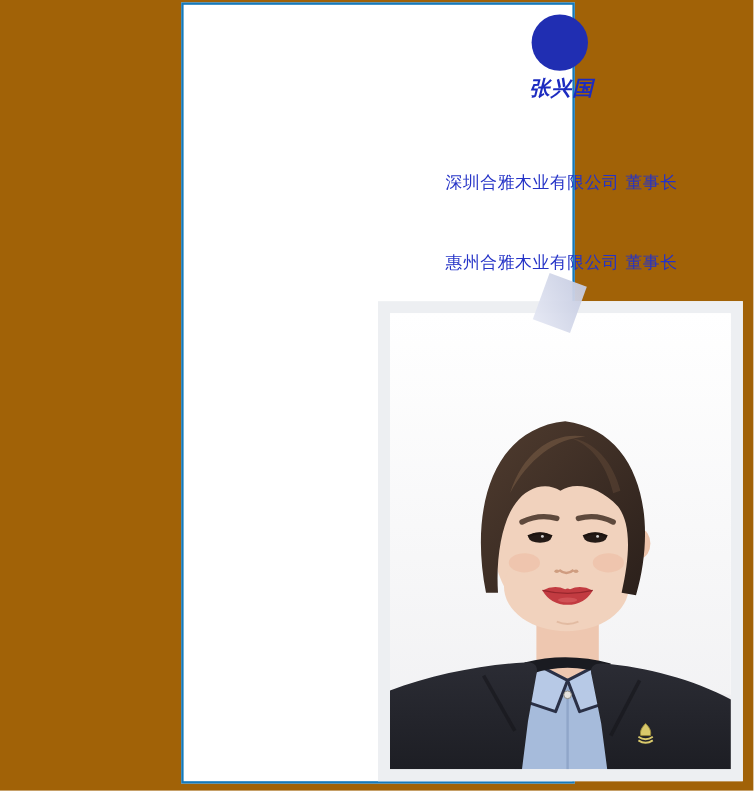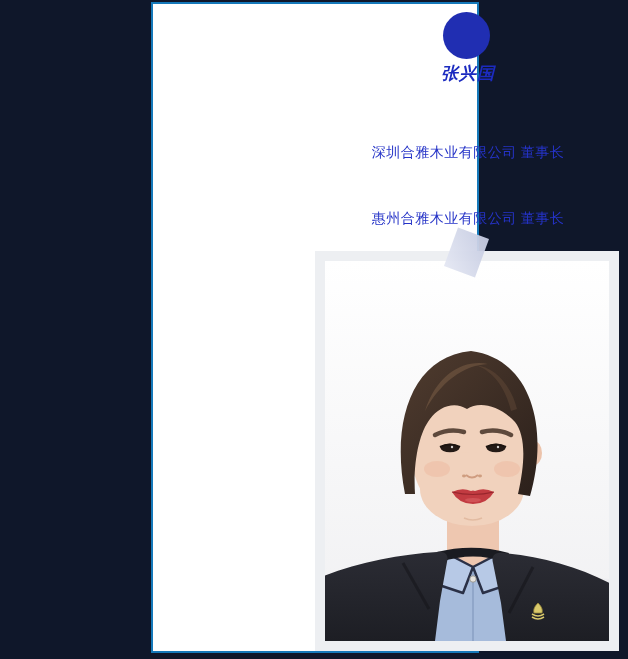--- a/index.html
+++ b/index.html
@@ -2,23 +2,22 @@
 <html style="--card-border: #1579ba; --avatar: #202eb2; --name-text: #1c2bc0; --title-text: #2533c7; --photo-frame: #edeff2; --tape-from: #c5cbe1; --tape-to: #e4e7f3;"><head>
 <meta charset="utf-8">
 <style>
   html, body { margin: 0; padding: 0; background: #ffffff; }
   body { font-family: "DejaVu Sans", "Liberation Sans", sans-serif; }
 
   .stage {
     position: relative;
     width: 628px;
     height: 659px;
-    background: #0f172a;
+    background: #a16207;
     overflow: hidden;
-    font-family: Liberation Serif, serif;
   }
 
   
   .card {
     position: absolute;
     left: 151px;
     top: 2px;
     width: 328px;
     height: 651px;
     box-sizing: border-box;

